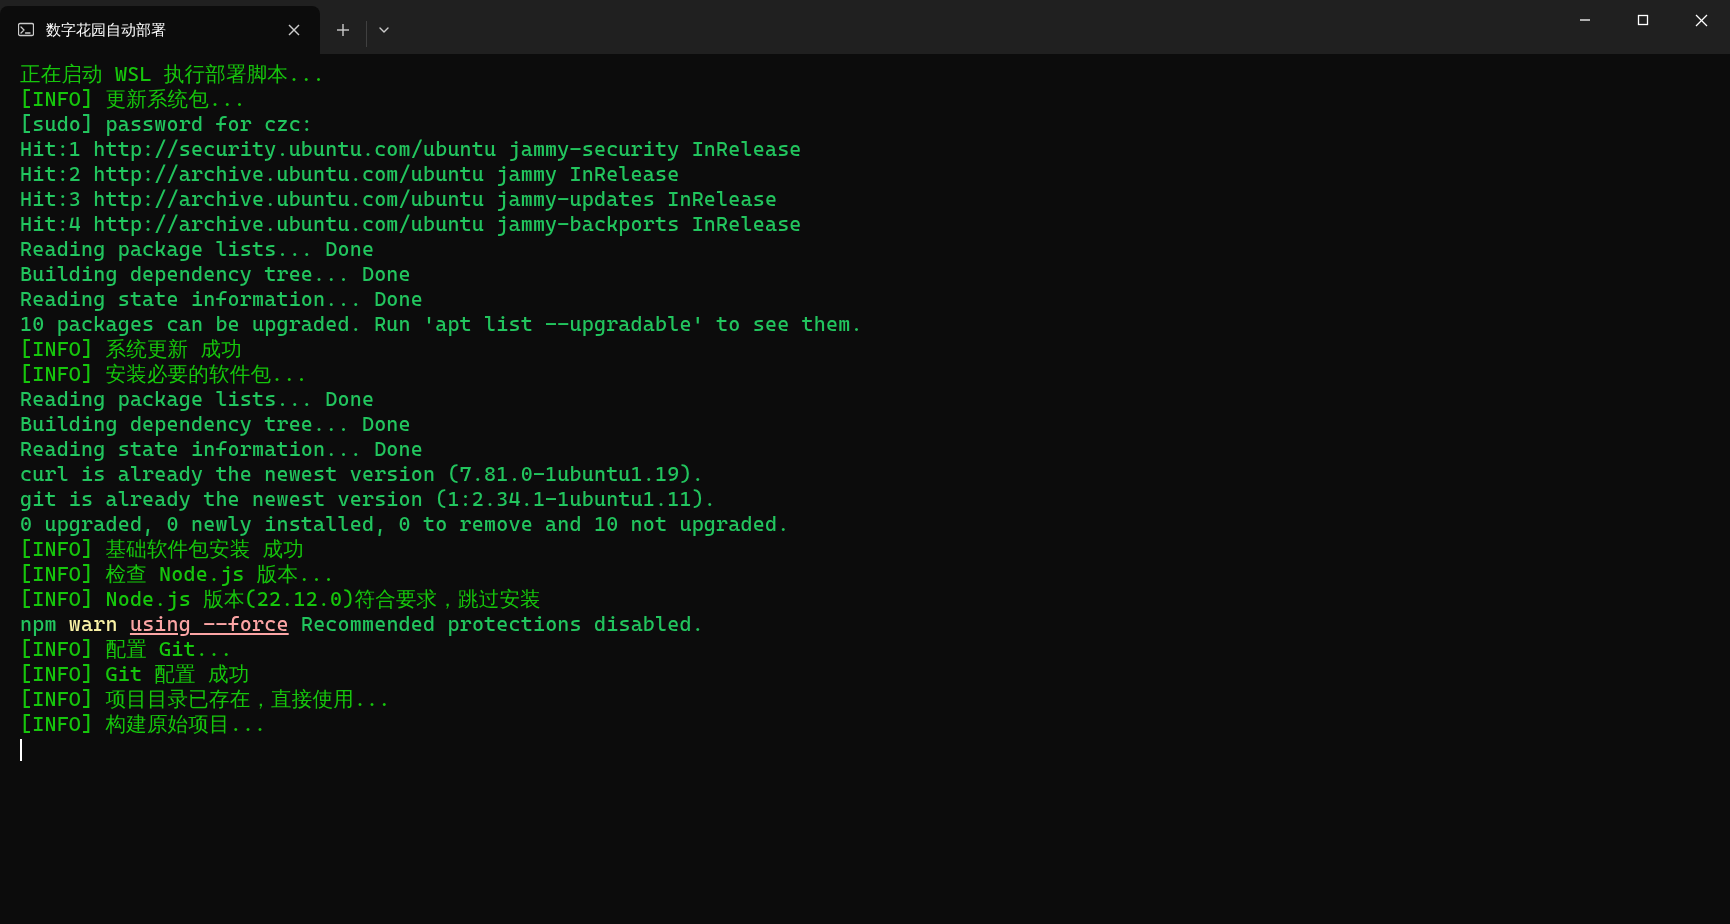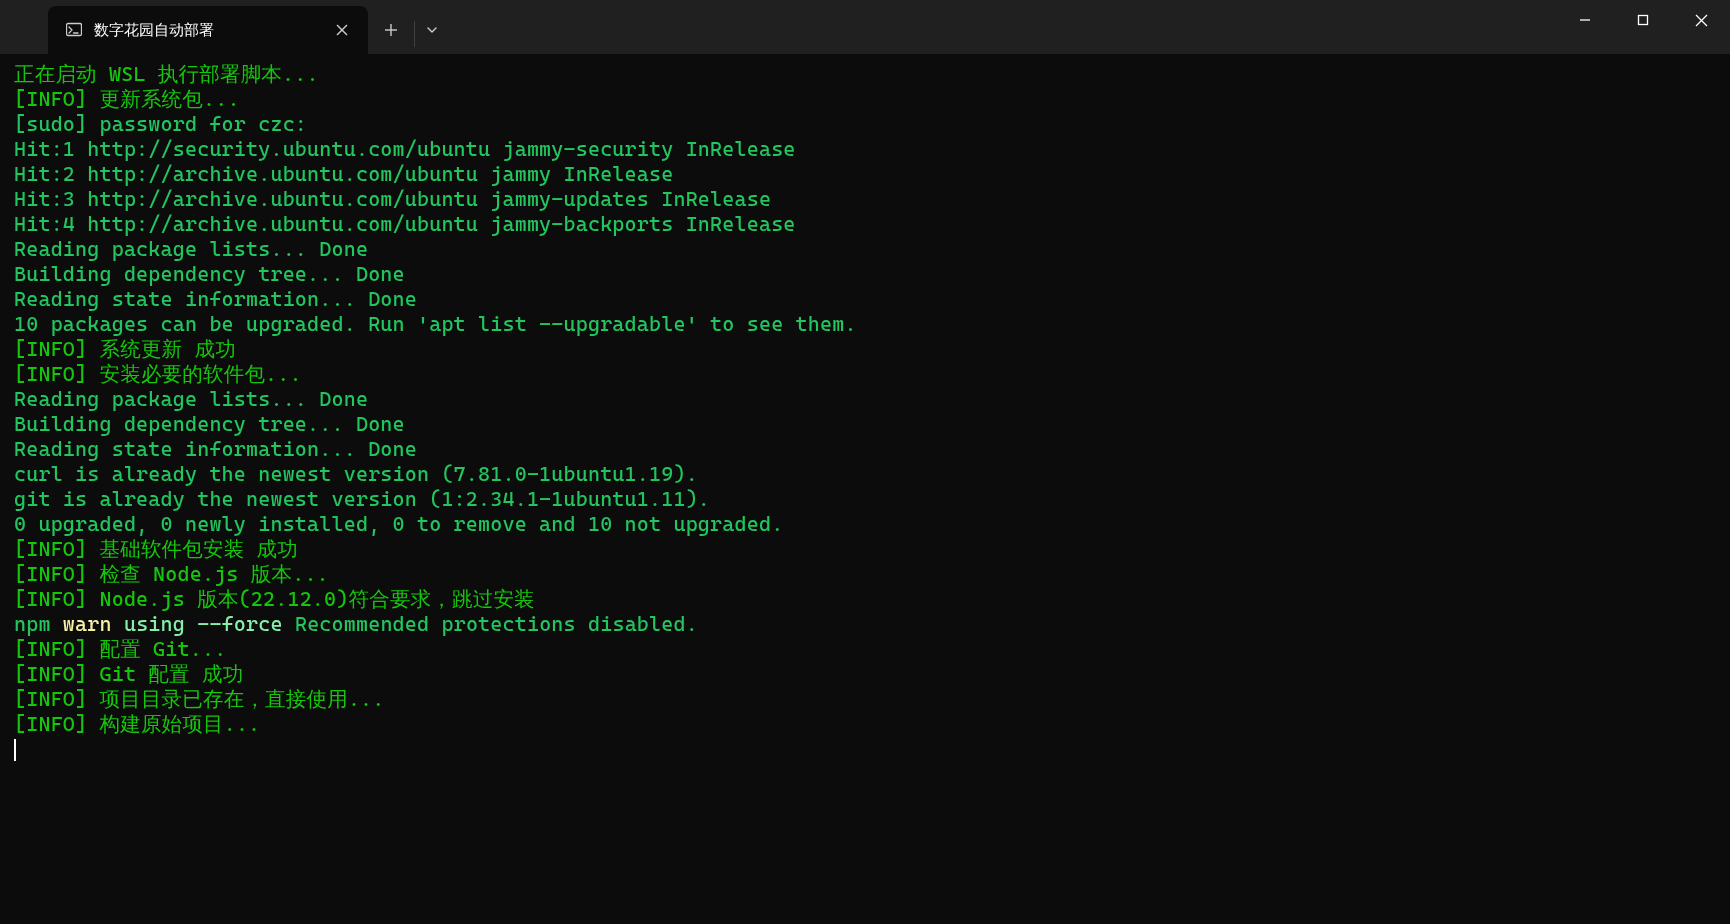--- a/index.html
+++ b/index.html
@@ -10,21 +10,21 @@
       font-family: "Cascadia Mono", "Consolas", monospace;
       overflow: hidden;
     }
     .titlebar {
       height: 54px;
       background: #202020;
       display: flex;
       align-items: stretch;
       user-select: none;
     }
-    .tab-strip { display: flex; align-items: stretch; flex: 0 0 auto; padding-left: 48px; }
+    .tab-strip { display: flex; align-items: stretch; flex: 0 0 auto; }
     .tab {
       display: flex;
       align-items: center;
       background: #0c0c0c;
       min-width: 320px;
       padding: 0 12px 0 16px;
       border-top-right-radius: 8px;
       border-top-left-radius: 8px;
       margin-top: 6px;
       gap: 10px;
@@ -53,34 +53,34 @@
     .action-divider { width:1px; background:#404040; height:26px; margin-top:14px;}
     .drag-area { flex:1; }
     .window-controls { display:flex; }
     .win-btn {
       width: 58px; height:40px;
       display:flex; align-items:center; justify-content:center;
       color:#fff; cursor:pointer;
     }
     .win-btn svg { pointer-events:none; }
     .terminal {
-      padding: 8px 14px;
+      padding: 8px 20px;
       font-size: 20.5px;
       line-height: 25px;
       letter-spacing: 0.2px;
       white-space: pre;
       color: #cccccc;
       background:#0c0c0c;
       height: calc(924px - 54px);
       overflow:hidden;
     }
     .c-green { color: #16c60c; }
     .c-white { color: #22c55e; }
     .c-yellow { color: #f9f1a5; }
-    .c-blue  { color: #86efac; }
+    .c-blue  { color: #fca5a5; text-decoration: underline; }
     .cursor {
       display:inline-block;
       width: 11px; height: 22px;
       vertical-align: text-bottom;
       border-left: 2px solid #fff;
       animation: blink 1s step-end infinite;
     }
     @keyframes blink { 50% { opacity:0;} }
   </style>
 </head>

